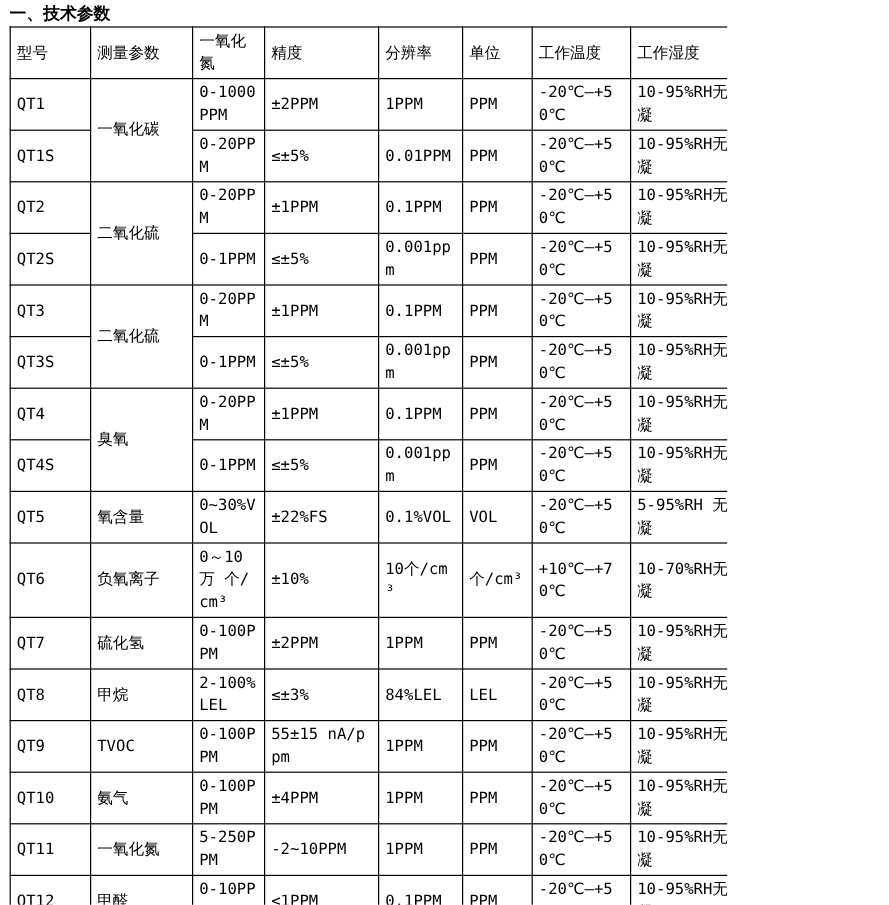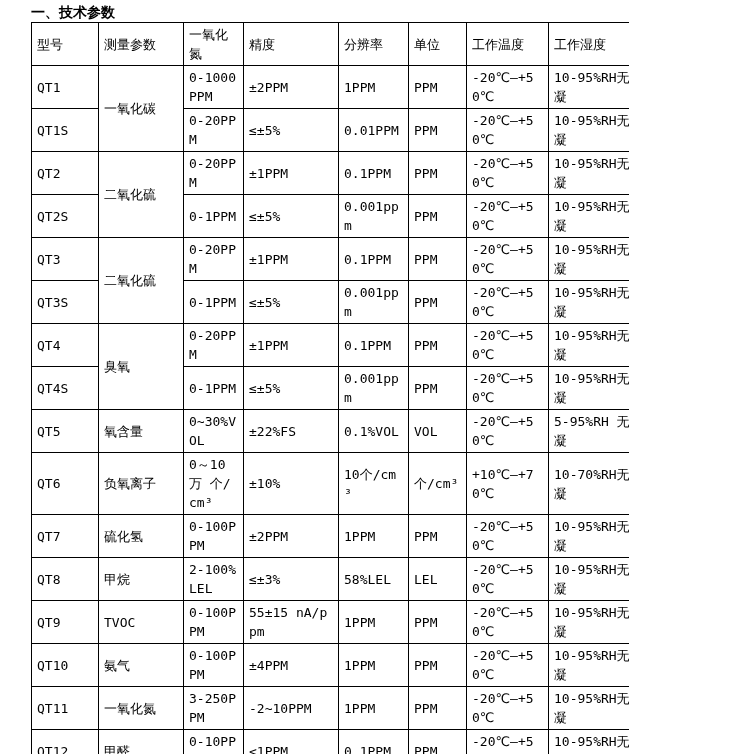--- a/index.html
+++ b/index.html
@@ -8,21 +8,20 @@
     background: #ffffff;
     width: 741px;
     height: 754px;
     font-family: "DejaVu Sans Mono", "DejaVu Sans", monospace;
     color: #000000;
   }
   .page {
     width: 606px;
     height: 754px;
     overflow: hidden;
-    padding-left: 23px;
   }
   .title {
     font-weight: bold;
     font-size: 14px;
     line-height: 18px;
     margin: 3px 0 1px 8px;
   }
   table.spec {
     border-collapse: collapse;
     table-layout: fixed;
@@ -179,21 +178,21 @@
           <td>1PPM</td>
           <td>PPM</td>
           <td>-20℃—+50℃</td>
           <td>10-95%RH无冷凝</td>
         </tr>
         <tr>
           <td>QT8</td>
           <td class="center">甲烷</td>
           <td>2-100%LEL</td>
           <td>≤±3%</td>
-          <td>58%LEL</td>
+          <td>84%LEL</td>
           <td>LEL</td>
           <td>-20℃—+50℃</td>
           <td>10-95%RH无冷凝</td>
         </tr>
         <tr>
           <td>QT9</td>
           <td class="center">TVOC</td>
           <td>0-100PPM</td>
           <td>55±15 nA/ppm</td>
           <td>1PPM</td>
@@ -207,21 +206,21 @@
           <td>0-100PPM</td>
           <td>±4PPM</td>
           <td>1PPM</td>
           <td>PPM</td>
           <td>-20℃—+50℃</td>
           <td>10-95%RH无冷凝</td>
         </tr>
         <tr>
           <td>QT11</td>
           <td class="center">一氧化氮</td>
-          <td>3-250PPM</td>
+          <td>5-250PPM</td>
           <td>-2~10PPM</td>
           <td>1PPM</td>
           <td>PPM</td>
           <td>-20℃—+50℃</td>
           <td>10-95%RH无冷凝</td>
         </tr>
         <tr>
           <td>QT12</td>
           <td class="center">甲醛</td>
           <td>0-10PPM</td>

